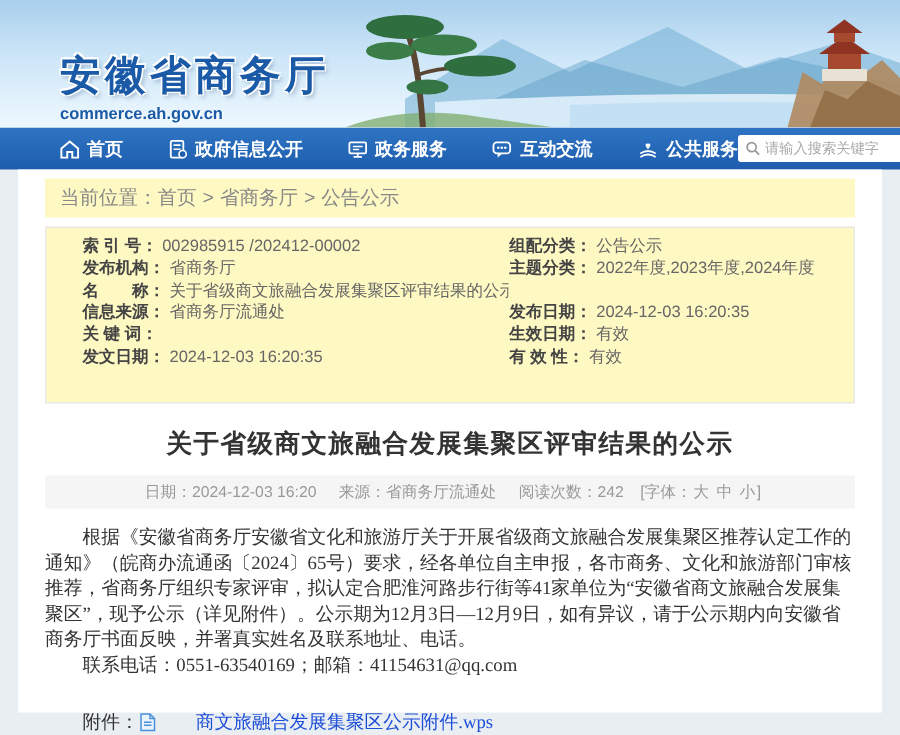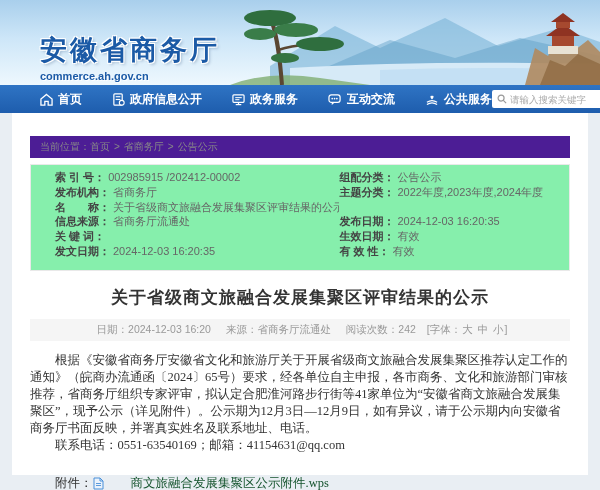--- a/index.html
+++ b/index.html
@@ -27,48 +27,48 @@
   .search-box { margin-left:auto; display:flex; align-items:center; }
   .search-field { width:120px; height:18px; background:#fff; border:0; border-radius:2px 0 0 2px;
     display:flex; align-items:center; padding:0 5px; }
   .search-field input { border:0; outline:0; width:100%; font-size:9.5px; color:#333;
     font-family:"Liberation Sans",sans-serif; }
   .search-field input::placeholder { color:#aaa; }
 
   
   .panel { margin:0 12px; background:#fff; height:362px; padding:5px 18px 0; }
 
-  .breadcrumb { background:#4c1d95; font-size:10px; color:#888; padding:4px 10px;
-    margin-top:18px; }
+  .breadcrumb { background:#fef9c3; font-size:13px; color:#888; padding:4px 10px;
+    margin-top:1px; }
   .breadcrumb a { color:#888; text-decoration:none; cursor:pointer; }
   .bc-sep { margin:0 4px; }
 
-  .meta-box { margin-top:6px; background:#86efac; border:1px solid #e9e9e9;
-    padding:5px 6px 11px 24px; display:flex; }
+  .meta-box { margin-top:6px; background:#fef9c3; border:1px solid #e9e9e9;
+    padding:5px 6px 22px 24px; display:flex; }
   .meta-col-left  { width:56%; }
   .meta-col-right { width:44%; }
   .meta-row { display:flex; height:14.8px; line-height:14.8px; font-size:11px; }
   .meta-label { font-weight:bold; color:#444; white-space:pre; flex:none; }
   .meta-value { color:#666; white-space:nowrap; overflow:hidden; margin-left:3px; }
 
   .article-title { text-align:center; font-size:17px; font-weight:bold; color:#333;
     margin:15px 0 10px; letter-spacing:1px; }
 
   .info-bar { background:#f5f5f5; text-align:center; font-size:10.5px; color:#999;
     padding:4px 0; }
   .info-bar span { margin:0 6px; }
   .font-switch { cursor:pointer; color:#999; margin:0 1px !important; }
 
   .article-body { font-family:Liberation Serif, serif; font-size:12.5px; color:#333;
     line-height:17px; margin-top:11px; }
   .para { text-indent:2em; }
   .contact { text-indent:2em; }
   .attachment { text-indent:2em; margin-top:21px; display:flex; align-items:center; }
   .attachment-label { text-indent:0; margin-left:2em; }
-  .attachment-link { color:#14532d; cursor:pointer; display:inline-flex; align-items:center; gap:2px;text-align:right; }
+  .attachment-link { color:#1d4ed8; cursor:pointer; display:inline-flex; align-items:center; gap:2px;text-align:right; }
 </style>
 </head>
 <body>
 
 <div class="header">
   <svg class="scenery" viewBox="0 0 370 85" preserveAspectRatio="none">
 
     <path d="M40,66 L105,26 L150,48 L215,18 L268,46 L330,28 L370,42 L370,85 L40,85 Z" fill="#7fb7d9" opacity="0.65"></path>
     <path d="M90,70 L160,40 L225,58 L290,38 L370,56 L370,85 L90,85 Z" fill="#5e9ec6" opacity="0.45"></path>
 

